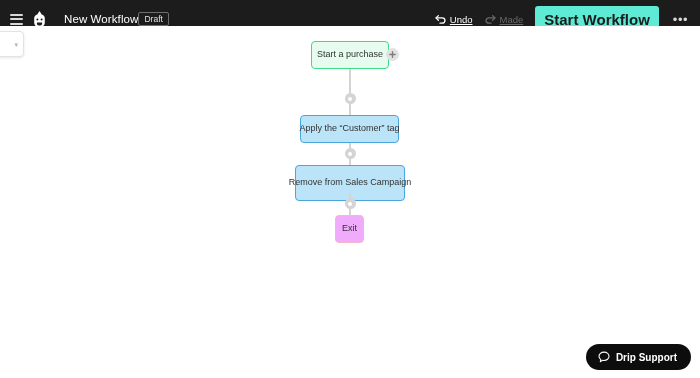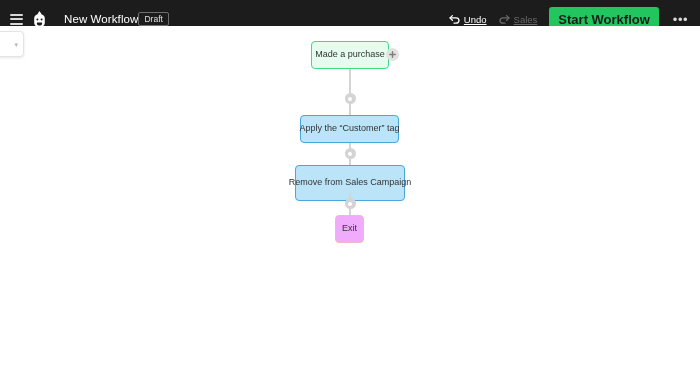--- a/index.html
+++ b/index.html
@@ -57,23 +57,23 @@
     font-size: 9.5px;
     color: #ffffff;
     cursor: pointer;
     white-space: nowrap;
     text-decoration: underline;
   }
   .tb-action.disabled { color: #6a6a6a; cursor: default; }
   .tb-action svg { display: block; }
 
   .start-btn {
-    background: #22c55e;
+    background: #5eead4;
     color: #1c1c1c;
-    font-size: 13px;
+    font-size: 15px;
     font-weight: bold;
     border: none;
     border-radius: 3px;
     padding: 5px 9px;
     cursor: pointer;
     white-space: nowrap;
     font-family: "Liberation Sans", sans-serif;
   }
   .dots-btn {
     color: #d8d8d8;
@@ -223,40 +223,40 @@
         <path d="M1.2 3.9 L7.0 3.9 C8.9 3.9 10.0 5.1 10.0 6.6 C10.0 8.1 8.9 9.2 7.0 9.2 L5.0 9.2" fill="none" stroke="#ffffff" stroke-width="1.3" stroke-linecap="round"></path>
       </svg>
       <span>Undo</span>
     </div>
 
     <div class="tb-action disabled">
       <svg width="11" height="10" viewBox="0 0 11 10">
         <path d="M7.6 1.6 L10.0 3.9 L7.6 6.2" fill="none" stroke="#6a6a6a" stroke-width="1.3" stroke-linecap="round" stroke-linejoin="round"></path>
         <path d="M9.8 3.9 L4.0 3.9 C2.1 3.9 1.0 5.1 1.0 6.6 C1.0 8.1 2.1 9.2 4.0 9.2 L6.0 9.2" fill="none" stroke="#6a6a6a" stroke-width="1.3" stroke-linecap="round"></path>
       </svg>
-      <span>Sales</span>
+      <span>Made</span>
     </div>
 
     <button class="start-btn">Start Workflow</button>
 
     <div class="dots-btn">•••</div>
   </div>
 </div>
 
 <div class="canvas">
 
   <div class="corner-panel">
 
     <span class="cp-chev">▾</span>
   </div>
 
   <div class="flow">
 
     <div class="node trigger" style="left:311px; top:15px; width:78px; height:28px;">
-      <span>Made a purchase</span>
+      <span>Start a purchase</span>
     </div>
 
     <div class="add-node-btn" style="left:386px; top:22px;">
       <svg width="7" height="7" viewBox="0 0 7 7">
         <path d="M3.5 0.8 L3.5 6.2 M0.8 3.5 L6.2 3.5" stroke="#7d7d7d" stroke-width="1.4" stroke-linecap="round"></path>
       </svg>
     </div>
 
     <div class="connector" style="left:349.2px; top:43px; height:60px;"></div>
     <div class="conn-dot" style="left:344.5px; top:67px;"></div>
@@ -274,14 +274,20 @@
 
     <div class="connector" style="left:349.2px; top:167px; height:27px;"></div>
     <div class="conn-dot" style="left:344.5px; top:172px;"></div>
 
     <div class="node exit" style="left:335px; top:189px; width:29px; height:28px;">
       <span>Exit</span>
     </div>
 
   </div>
 
+  <div class="support">
+    <svg width="12" height="12" viewBox="0 0 12 12">
+      <path d="M6 1.1 C3.1 1.1 1.0 3.0 1.0 5.3 C1.0 6.6 1.7 7.8 2.8 8.6 L2.3 10.7 L4.5 9.4 C4.97 9.5 5.5 9.55 6 9.55 C8.9 9.55 11 7.6 11 5.3 C11 3.0 8.9 1.1 6 1.1 Z" fill="none" stroke="#ffffff" stroke-width="1.1" stroke-linejoin="round"></path>
+    </svg>
+    <span>Drip Support</span>
+  </div>
 
 </div>
 
 </body></html>

